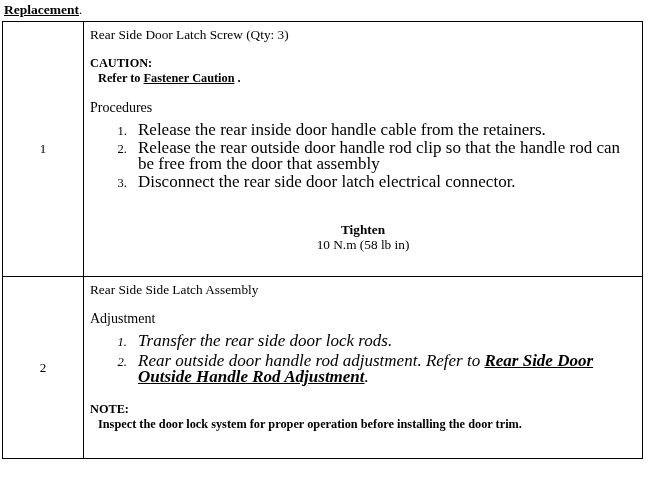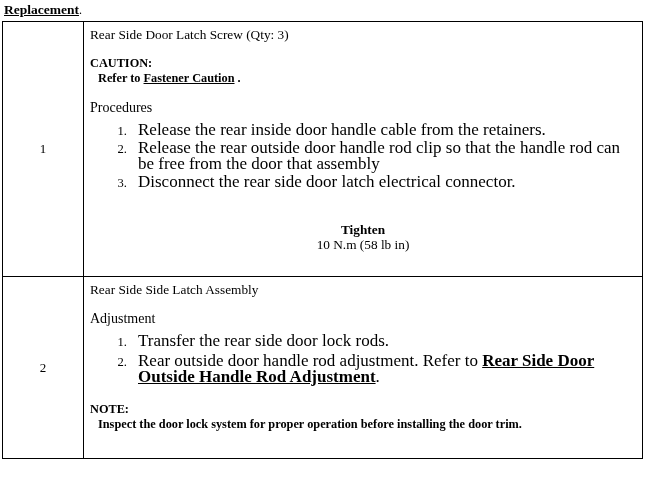--- a/index.html
+++ b/index.html
@@ -106,21 +106,21 @@
   }
   ol.steps > li {
     margin: 0 0 2px 0;
     padding-left: 8px;
     line-height: 16px;
     font-size: 17px;
   }
   ol.steps > li::marker {
     font-size: 12.6px;
   }
-  ol.steps.tight > li { margin-bottom: 4px; }
+  ol.steps.tight > li { margin-bottom: 4px; font-style: italic; }
 
   .inline-link {
     font-weight: bold;
     text-decoration: underline;
     text-underline-offset: 1px;
   }
 
   .tighten-block {
     font-size: 13.3px;
     line-height: 15px;

